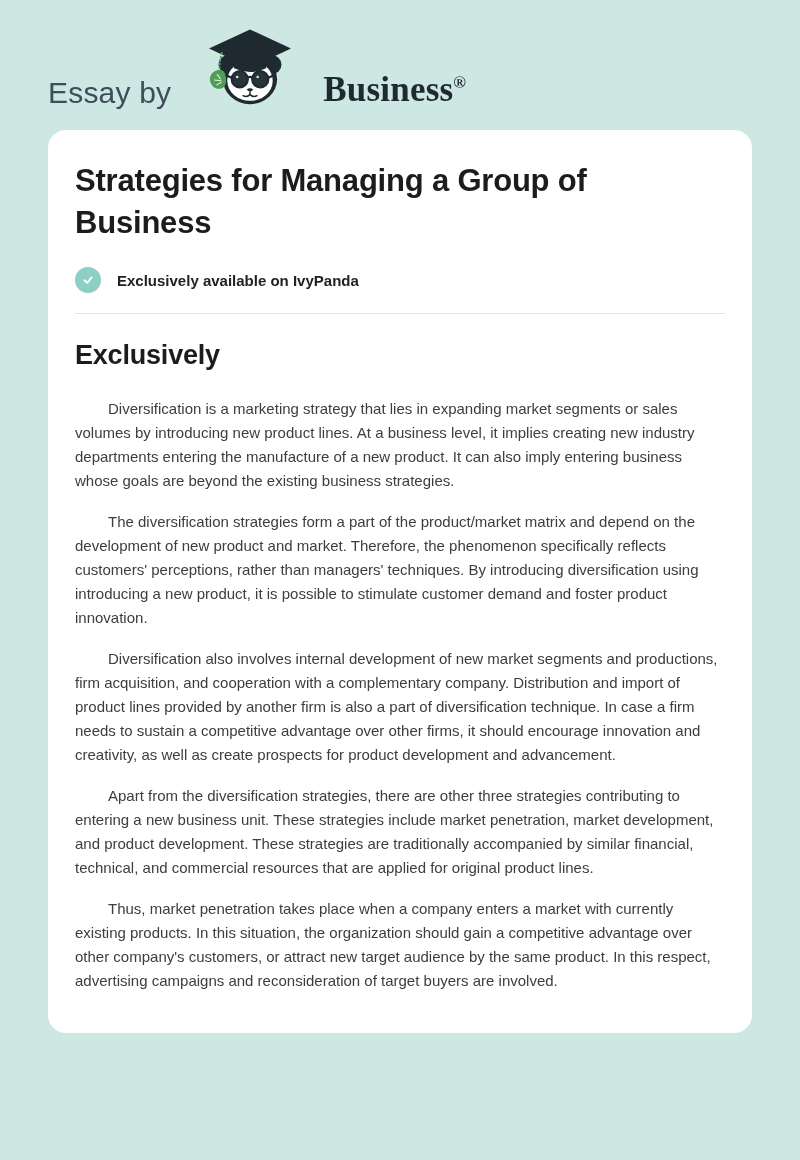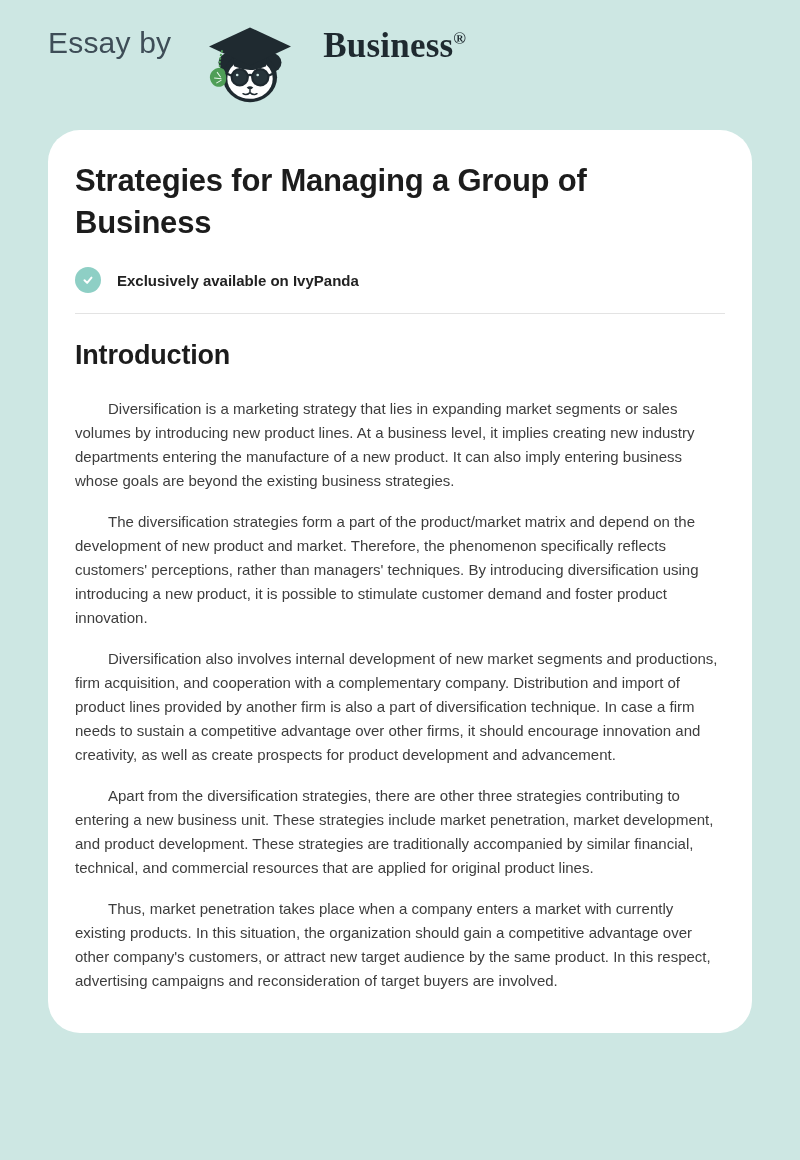--- a/index.html
+++ b/index.html
@@ -16,21 +16,21 @@
   *{box-sizing:border-box;margin:0;padding:0;}
   html,body{width:800px;}
   body{
     min-height:1160px;
     background:var(--page-background);
     font-family:"Liberation Sans", sans-serif;
     -webkit-font-smoothing:antialiased;
   }
   .site-header{
     display:flex;
-    align-items:flex-start;
+    align-items:flex-end;
     gap:29px;
     padding:26px 48px 20px 48px;
     height:130px;
   }
   .essay-by{
     font-size:30px;
     color:var(--muted-ink);
     font-weight:400;
     letter-spacing:0.2px;
   }
@@ -47,21 +47,21 @@
     letter-spacing:0.2px;
   }
   .brand sup{
     font-size:17px;
     vertical-align:super;
     line-height:0;
   }
   .card{
     margin:0 48px 48px 48px;
     background:var(--card-background);
-    border-radius:32px;
+    border-radius:18px;
     padding:30px 27px 40px 27px;
   }
   .article-title{
     font-size:31px;
     line-height:1.34;
     font-weight:700;
     color:var(--heading-text);
     letter-spacing:-0.2px;
     margin-bottom:24px;
   }
@@ -150,20 +150,20 @@
     <span class="badge-circle">
       <svg viewBox="0 0 24 24" aria-hidden="true">
         <path d="M6 12.5 L10.5 17 L18 8" stroke="#ffffff" stroke-width="3.4" fill="none" stroke-linecap="round" stroke-linejoin="round"></path>
       </svg>
     </span>
     <span class="badge-label">Exclusively available on IvyPanda</span>
   </div>
 
   <hr class="divider">
 
-  <h2 class="section-heading">Introduction</h2>
+  <h2 class="section-heading">Exclusively</h2>
 
   <p class="body-paragraph">Diversification is a marketing strategy that lies in expanding market segments or sales volumes by introducing new product lines. At a business level, it implies creating new industry departments entering the manufacture of a new product. It can also imply entering business whose goals are beyond the existing business strategies.</p>
   <p class="body-paragraph">The diversification strategies form a part of the product/market matrix and depend on the development of new product and market. Therefore, the phenomenon specifically reflects customers' perceptions, rather than managers' techniques. By introducing diversification using introducing a new product, it is possible to stimulate customer demand and foster product innovation.</p>
   <p class="body-paragraph">Diversification also involves internal development of new market segments and productions, firm acquisition, and cooperation with a complementary company. Distribution and import of product lines provided by another firm is also a part of diversification technique. In case a firm needs to sustain a competitive advantage over other firms, it should encourage innovation and creativity, as well as create prospects for product development and advancement.</p>
   <p class="body-paragraph">Apart from the diversification strategies, there are other three strategies contributing to entering a new business unit. These strategies include market penetration, market development, and product development. These strategies are traditionally accompanied by similar financial, technical, and commercial resources that are applied for original product lines.</p>
   <p class="body-paragraph">Thus, market penetration takes place when a company enters a market with currently existing products. In this situation, the organization should gain a competitive advantage over other company's customers, or attract new target audience by the same product. In this respect, advertising campaigns and reconsideration of target buyers are involved.</p>
 </main>
 
 </body></html>

